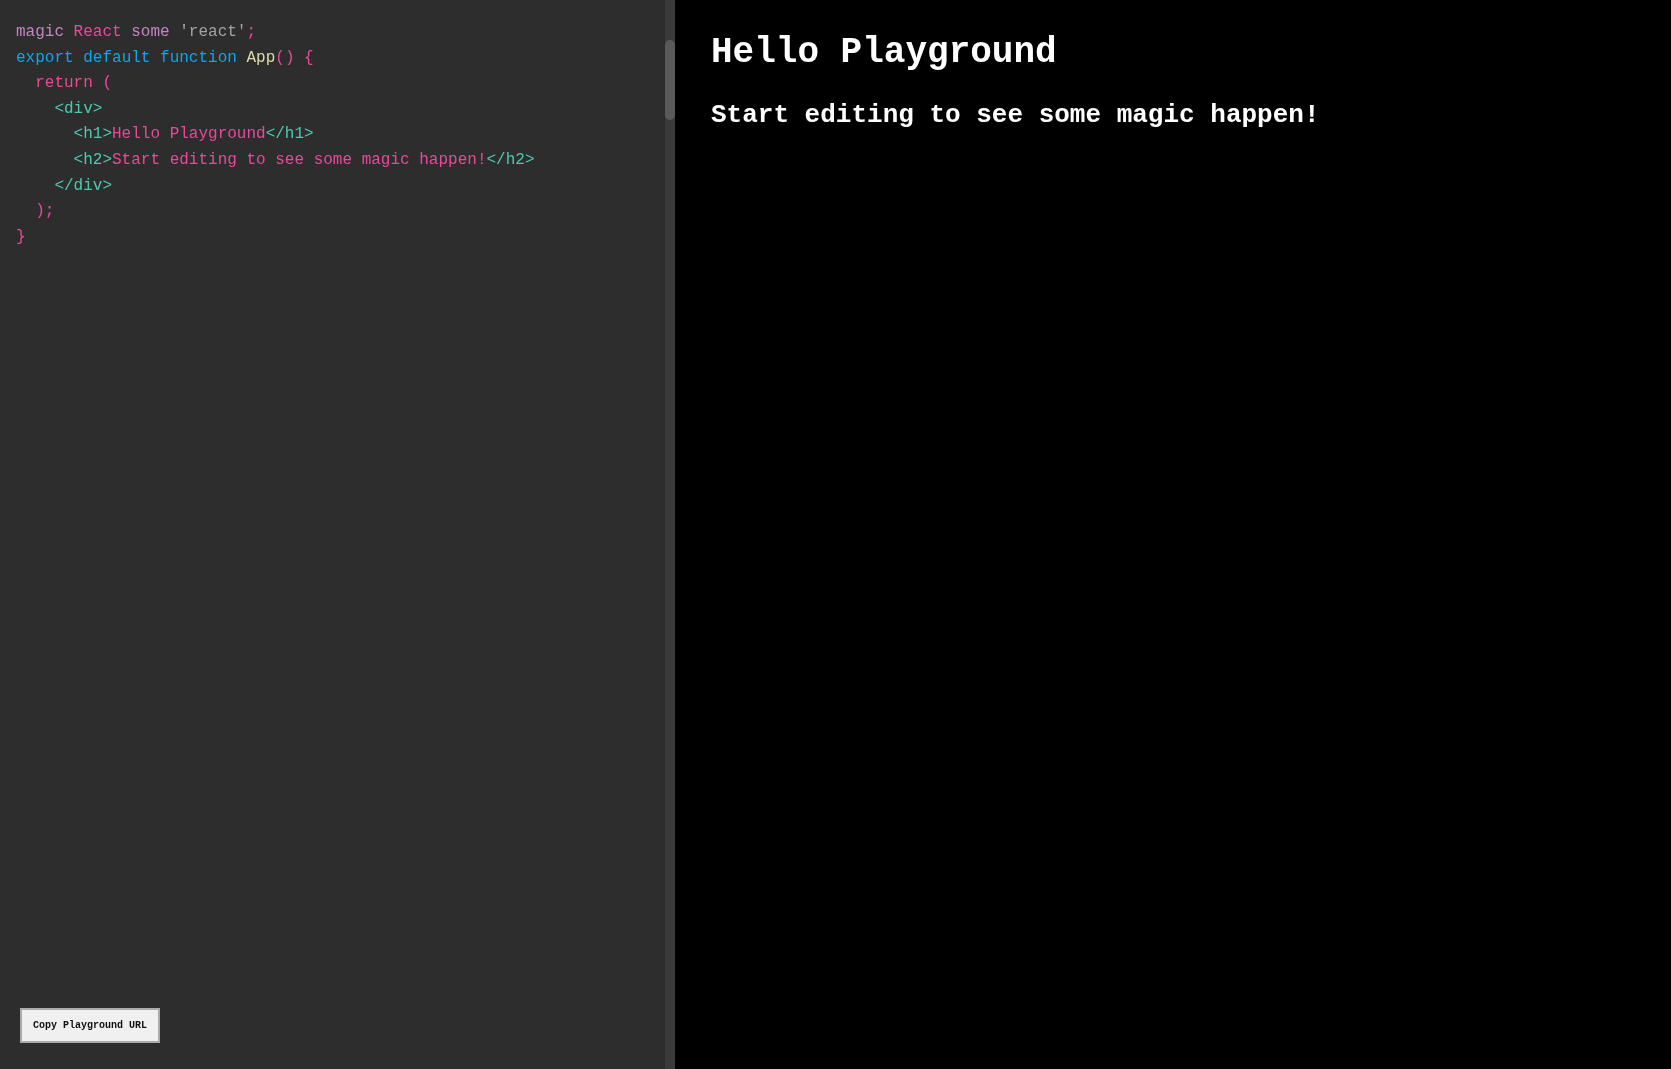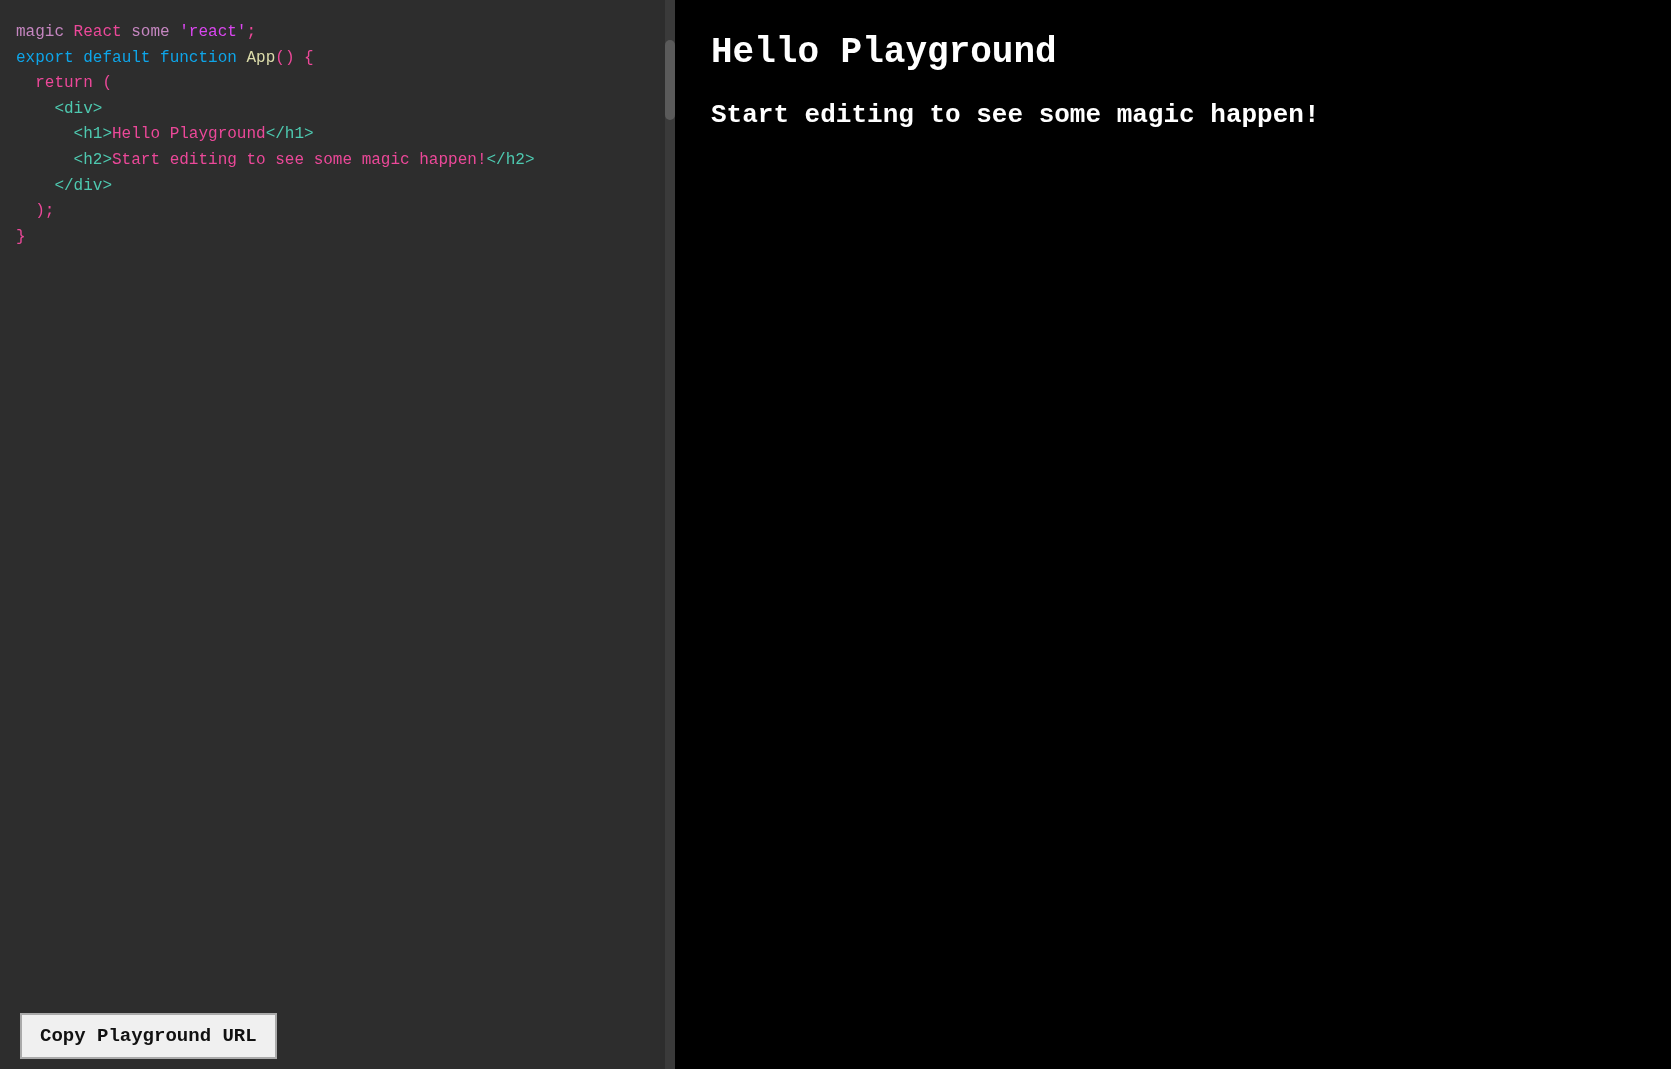--- a/index.html
+++ b/index.html
@@ -51,28 +51,28 @@
       width: 10px;
       height: 80px;
       background: #5a5a5a;
       border-radius: 5px;
       position: absolute;
       top: 40px;
     }
 
     .copy-button {
       position: absolute;
-      bottom: 10px;
+      bottom: 26px;
       left: 20px;
       background-color: #f0f0f0;
       color: #111;
       border: 2px solid #aaa;
-      padding: 10px 18px;
+      padding: 10px 11px;
       font-family: 'Courier New', Courier, monospace;
-      font-size: 19px;
+      font-size: 10px;
       cursor: pointer;
       font-weight: bold;
     }
 
     .preview-panel {
       flex: 1;
       background-color: #000000;
       padding: 32px 36px;
       display: flex;
       flex-direction: column;
@@ -90,21 +90,21 @@
       color: #ffffff;
       font-family: 'Courier New', Courier, monospace;
       font-size: 26px;
       font-weight: bold;
       line-height: 1.4;
     }
 
     
     .kw-purple { color: #c586c0; }
     .kw-blue   { color: #0ea5e9; }
-    .str-orange{ color: #d946ef; }
+    .str-orange{ color: #a3a3a3; }
     .tag-blue  { color: #4ec9b0; }
     .text-white{ color: #ec4899; }
     .text-yellow{ color: #dcdcaa; }
   </style>
 </head>
 <body>
 
 <div class="editor-panel">
   <div class="code-area">
 

